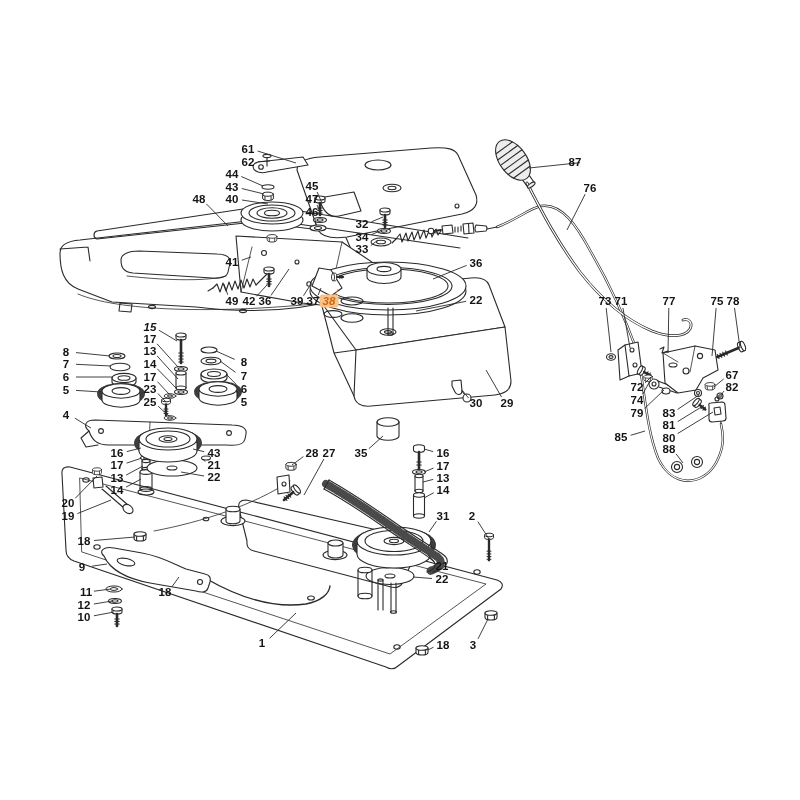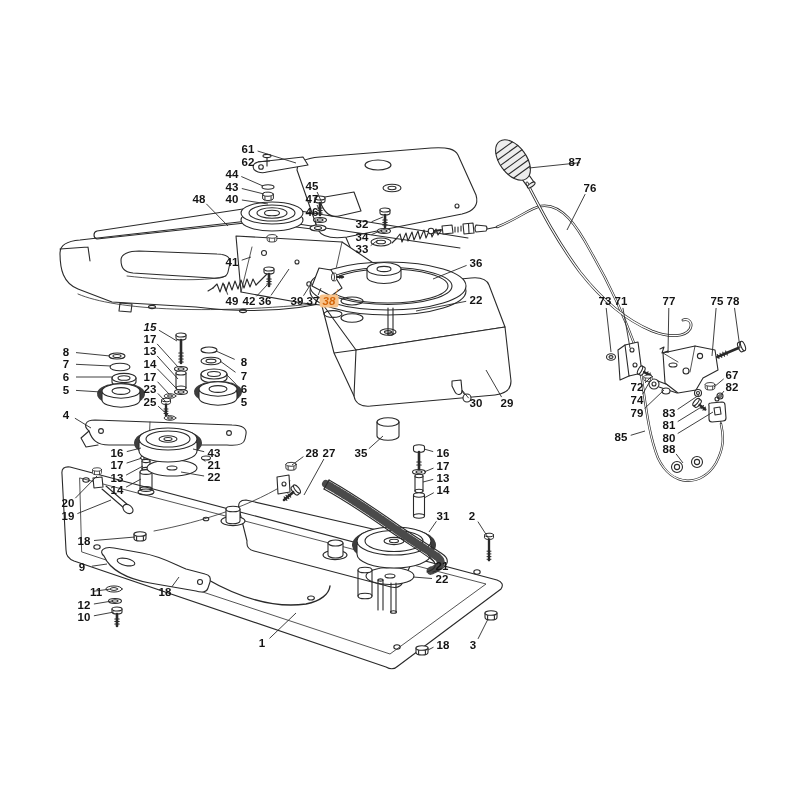--- a/index.html
+++ b/index.html
@@ -572,21 +572,21 @@
       <div class="part-label" style="left: 117px; top: 465px;">17</div>
       <div class="part-label" style="left: 117px; top: 478px;">13</div>
       <div class="part-label" style="left: 117px; top: 490px;">14</div>
       <div class="part-label" style="left: 214px; top: 453px;">43</div>
       <div class="part-label" style="left: 214px; top: 465px;">21</div>
       <div class="part-label" style="left: 214px; top: 477px;">22</div>
       <div class="part-label" style="left: 68px; top: 503px;">20</div>
       <div class="part-label" style="left: 68px; top: 516px;">19</div>
       <div class="part-label" style="left: 84px; top: 541px;">18</div>
       <div class="part-label" style="left: 82px; top: 567px;">9</div>
-      <div class="part-label" style="left: 96px; top: 592px;">11</div>
+      <div class="part-label" style="left: 86px; top: 592px;">11</div>
       <div class="part-label" style="left: 84px; top: 605px;">12</div>
       <div class="part-label" style="left: 84px; top: 617px;">10</div>
       <div class="part-label" style="left: 165px; top: 592px;">18</div>
       <div class="part-label" style="left: 312px; top: 453px;">28</div>
       <div class="part-label" style="left: 329px; top: 453px;">27</div>
       <div class="part-label" style="left: 361px; top: 453px;">35</div>
       <div class="part-label" style="left: 443px; top: 453px;">16</div>
       <div class="part-label" style="left: 443px; top: 466px;">17</div>
       <div class="part-label" style="left: 443px; top: 478px;">13</div>
       <div class="part-label" style="left: 443px; top: 490px;">14</div>

